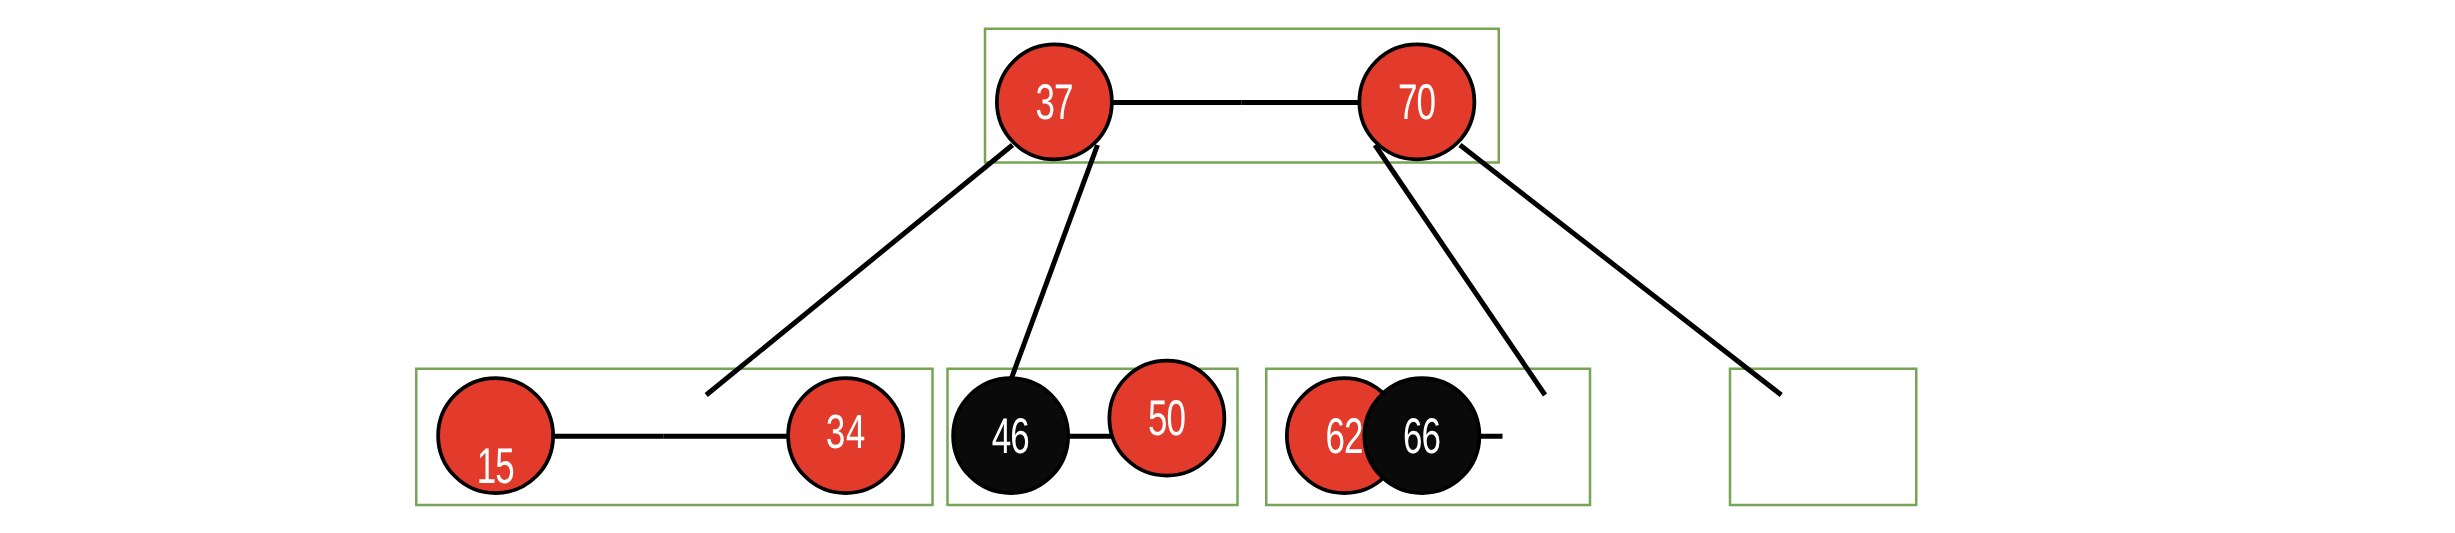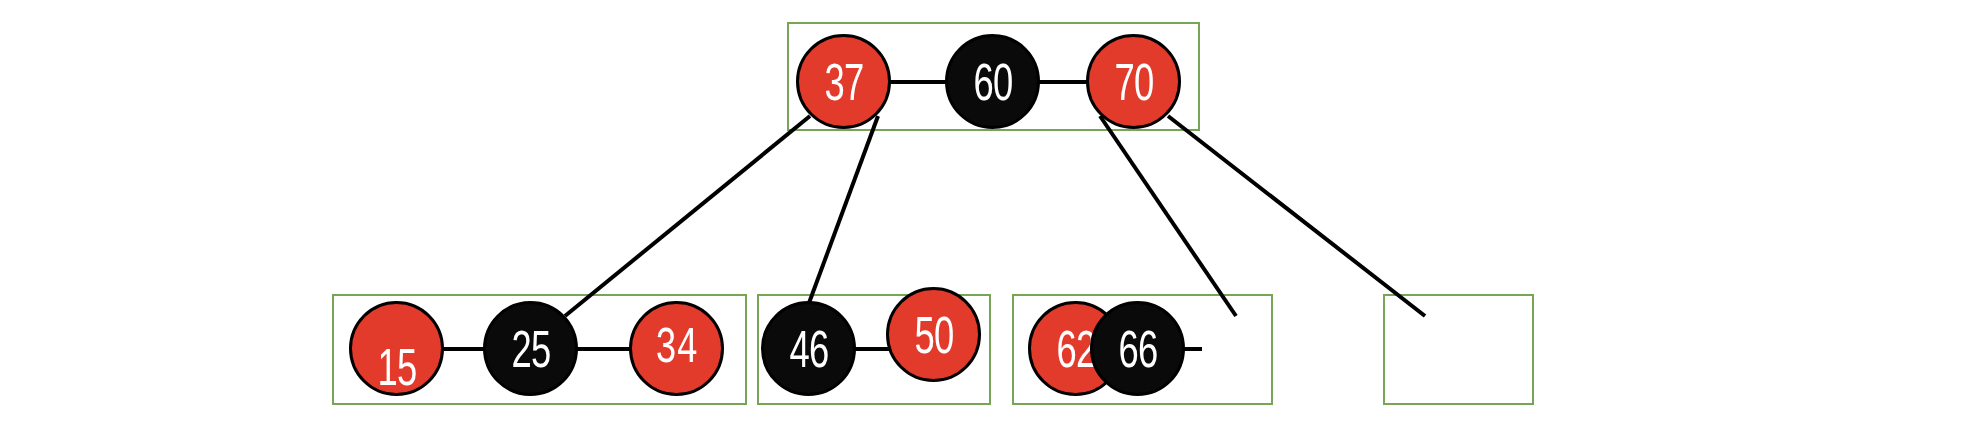--- a/index.html
+++ b/index.html
@@ -38,21 +38,21 @@
     width: 95px;
     height: 95px;
     border-radius: 50%;
     border: 3px solid #000000;
     box-sizing: border-box;
     z-index: 3;
     display: flex;
     align-items: center;
     justify-content: center;
     color: var(--text, #ffffff);
-    font-size: 52px;
+    font-size: 40px;
     line-height: 1;
   }
   .node[data-color="red"]   { background: var(--red_node, #e23a2b); }
   .node[data-color="black"] { background: var(--black_node, #0a0a0a); }
   .node .v {
     display: inline-block;
     transform: scaleX(0.70);
     letter-spacing: -1px;
   }
 </style>
@@ -78,32 +78,26 @@
 
     <line x1="810" y1="116" x2="565" y2="316"></line>
     <line x1="878" y1="116" x2="809" y2="303"></line>
     <line x1="1100" y1="116" x2="1236" y2="316"></line>
     <line x1="1168" y1="116" x2="1425" y2="316"></line>
   </svg>
 
   <div class="node" style="left:796px;  top:34px;" data-color="red">
     <span class="v">37</span>
   </div>
-  <div class="node" style="left:945px;  top:34px;" data-color="black">
-    <span class="v">60</span>
-  </div>
   <div class="node" style="left:1086px; top:34px;" data-color="red">
     <span class="v">70</span>
   </div>
 
   <div class="node" style="left:349px;  top:301px;align-items:flex-end;" data-color="red">
     <span class="v">15</span>
-  </div>
-  <div class="node" style="left:483px;  top:301px;" data-color="black">
-    <span class="v">25</span>
   </div>
   <div class="node" style="left:629px;  top:301px;font-family:Liberation Mono, monospace;" data-color="red">
     <span class="v">34</span>
   </div>
   <div class="node" style="left:761px;  top:301px;" data-color="black">
     <span class="v">46</span>
   </div>
   <div class="node" style="left:886px;  top:287px;justify-content:center;" data-color="red">
     <span class="v">50</span>
   </div>

